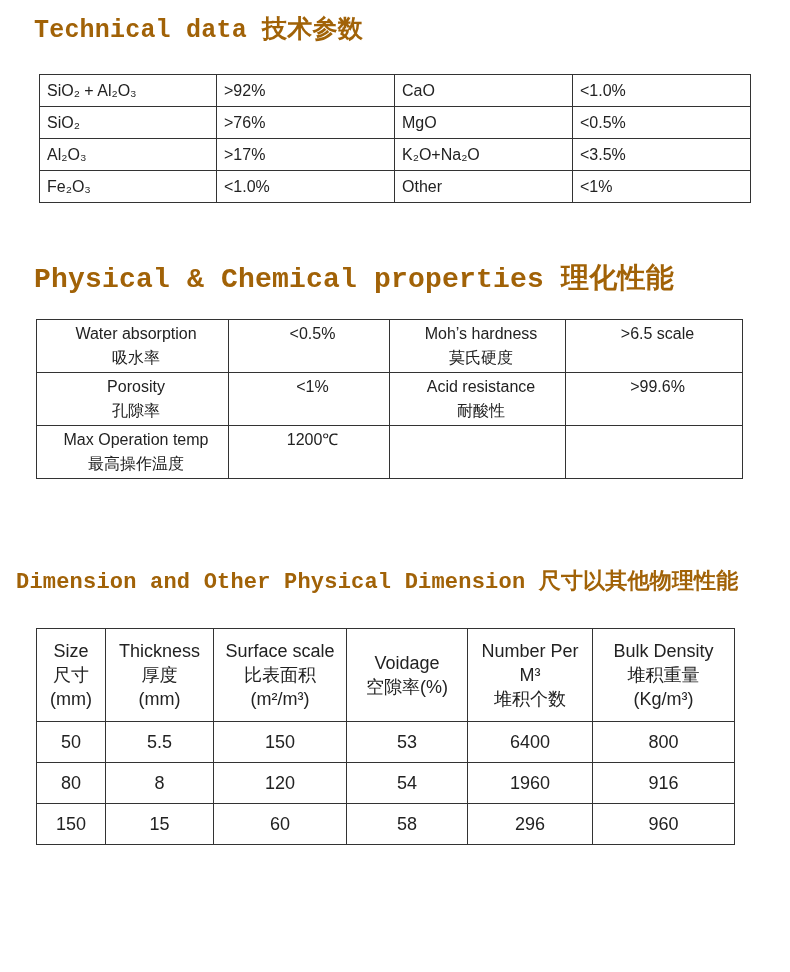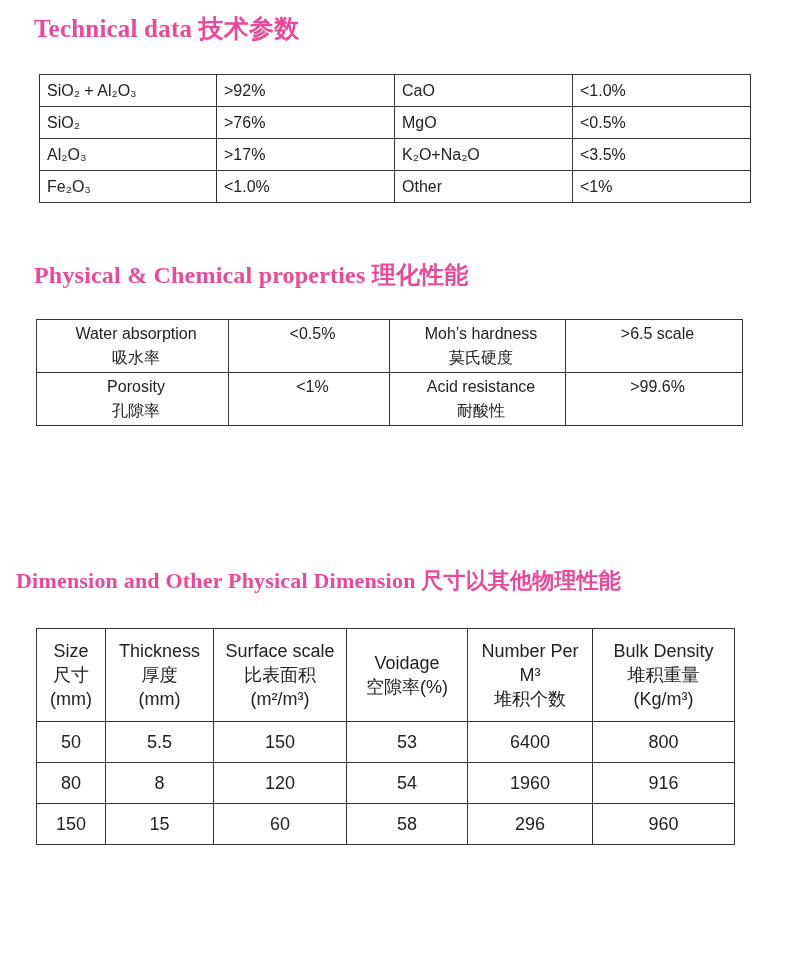--- a/index.html
+++ b/index.html
@@ -1,17 +1,17 @@
 <!DOCTYPE html>
 <html><head>
 <meta charset="utf-8">
 <style>
   html, body { margin:0; padding:0; background:#ffffff; }
   body { width:790px; height:972px; position:relative; overflow:hidden; font-family:"Liberation Sans", sans-serif; color:#222; }
-  .heading { position:absolute; font-family:Liberation Serif, serif; font-weight:bold; color:#ec4899; white-space:nowrap; letter-spacing:0.2px; }
+  .heading { position:absolute; font-family:Liberation Mono, monospace; font-weight:bold; color:#a16207; white-space:nowrap; letter-spacing:0.2px; }
   table { position:absolute; border-collapse:collapse; table-layout:fixed; }
   td { border:1.5px solid #333; font-size:16px; color:#222; vertical-align:top; padding:0 0 0 7px; line-height:22px; }
   #t1 td { height:31px; vertical-align:middle; }
   #t2 td { height:50px; padding-top:2px; line-height:24px; }
   #t3 td { text-align:center; vertical-align:middle; padding:0; font-size:18px; }
   #t3 tr.hdr td { height:92px; line-height:24px; }
   #t3 tr.row td { height:40px; }
   .zh { display:block;text-align:center; }
 </style>
 </head>
@@ -47,21 +47,21 @@
       </tr>
       <tr>
         <td>Fe₂O₃</td>
         <td>&lt;1.0%</td>
         <td>Other</td>
         <td>&lt;1%</td>
       </tr>
     </tbody>
 </table>
 
-<div class="heading" style="left:34px; top:259px; font-size:24px;">Physical &amp; Chemical properties  理化性能</div>
+<div class="heading" style="left:34px; top:259px; font-size:28px;">Physical &amp; Chemical properties  理化性能</div>
 
 <table id="t2" style="left:36px; top:319px; width:706px;">
   <colgroup>
       <col style="width:192px">
       <col style="width:161px">
       <col style="width:176px">
       <col style="width:177px">
     </colgroup>
   <tbody id="t2body">
       <tr>
@@ -90,20 +90,38 @@
         <td>
           <span class="zh">&lt;1%</span>
           <span class="zh"></span>
         </td>
         <td>
           <span class="zh">Acid resistance</span>
           <span class="zh">耐酸性</span>
         </td>
         <td>
           <span class="zh">&gt;99.6%</span>
+          <span class="zh"></span>
+        </td>
+      </tr>
+      <tr>
+        <td>
+          <span class="zh">Max Operation temp</span>
+          <span class="zh">最高操作温度</span>
+        </td>
+        <td>
+          <span class="zh">1200℃</span>
+          <span class="zh"></span>
+        </td>
+        <td>
+          <span class="zh"></span>
+          <span class="zh"></span>
+        </td>
+        <td>
+          <span class="zh"></span>
           <span class="zh"></span>
         </td>
       </tr>
     </tbody>
 </table>
 
 <div class="heading" style="left:16px; top:566px; font-size:22px;">Dimension and Other Physical Dimension 尺寸以其他物理性能</div>
 
 <table id="t3" style="left:36px; top:628px; width:698px;border-radius:27px;">
   <colgroup>

